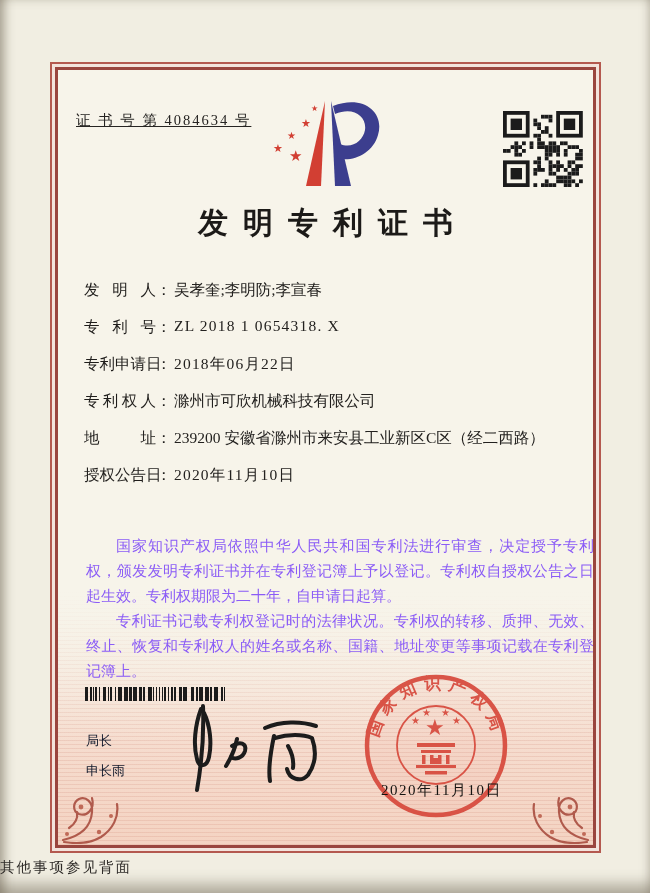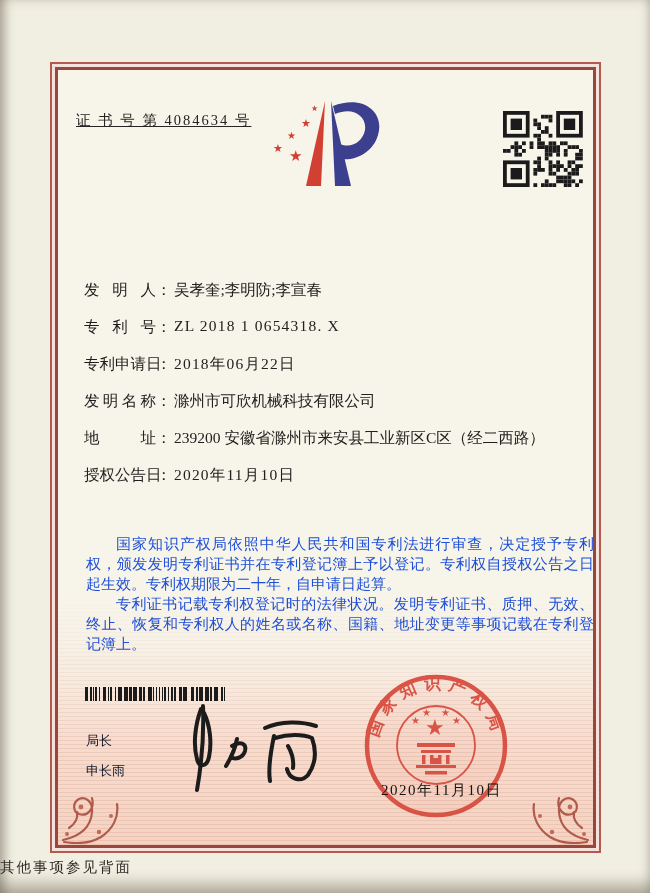--- a/index.html
+++ b/index.html
@@ -35,22 +35,22 @@
 
   .fields{position:absolute;left:26px;top:210px;width:500px;}
   .frow{position:relative;height:24px;margin-bottom:13px;font-size:15.5px;white-space:nowrap;}
   .flabel{display:inline-block;width:72px;text-align:justify;text-align-last:justify;vertical-align:top;color:#1f1d1b;}
   .flabel.wide{width:86px;}
   .fcolon{display:inline-block;width:14px;vertical-align:top;color:#1f1d1b;}
   .fvalue{margin-left:4px;color:#23211f;}
   .fvalue.num{letter-spacing:1.2px;}
   .fpair2{position:absolute;left:247px;top:0;}
 
-  .paras{position:absolute;left:28px;top:464px;width:508px;font-size:15px;line-height:20px;
-    color:#1d4ed8;text-align:justify;}
+  .paras{position:absolute;left:28px;top:464px;width:508px;font-size:15px;line-height:25px;
+    color:#8b5cf6;text-align:justify;}
   .paras p{margin:0;text-indent:2em;}
 
   .barcode{position:absolute;left:27px;top:617px;width:140px;height:14px;}
   .director{position:absolute;left:28px;top:656px;font-size:13px;line-height:30px;color:#0f172a;}
   .signature{position:absolute;left:115px;top:627px;width:160px;height:100px;}
   .seal{position:absolute;left:303px;top:601px;width:150px;height:150px;opacity:.92;mix-blend-mode:multiply;}
   .seal-date{position:absolute;left:323px;top:711px;font-size:15px;letter-spacing:1.5px;color:#151311;z-index:3;}
   .page-info{position:absolute;left:0;top:759px;width:100%;text-align:center;font-size:13.5px;color:#33302c;margin-top:28px;}
   .orn{position:absolute;bottom:1px;width:62px;height:72px;z-index:1;}
   .orn-left{left:1px;}
@@ -228,45 +228,46 @@
             <rect x="3.8" y="3.8" width="19" height="19" fill="#f7f4ea"></rect>
             <rect x="7.6" y="7.6" width="11.399999999999999" height="11.399999999999999" fill="#1b1b1b"></rect>
             <rect x="53.199999999999996" y="0" width="26.599999999999998" height="26.599999999999998" fill="#1b1b1b"></rect>
             <rect x="57" y="3.8" width="19" height="19" fill="#f7f4ea"></rect>
             <rect x="60.8" y="7.6" width="11.399999999999999" height="11.399999999999999" fill="#1b1b1b"></rect>
             <rect x="0" y="49.4" width="26.599999999999998" height="26.599999999999998" fill="#1b1b1b"></rect>
             <rect x="3.8" y="53.199999999999996" width="19" height="19" fill="#f7f4ea"></rect>
             <rect x="7.6" y="57" width="11.399999999999999" height="11.399999999999999" fill="#1b1b1b"></rect>
           </svg>
 
+        <div class="title">发明专利证书</div>
 
         <div class="fields">
           <div class="frow">
             <span class="flabel">发明人</span><span class="fcolon">：</span><span class="fvalue">吴孝奎;李明防;李宣春</span>
           </div>
           <div class="frow">
             <span class="flabel">专利号</span><span class="fcolon">：</span><span class="fvalue num">ZL 2018 1 0654318. X</span>
           </div>
           <div class="frow">
             <span class="flabel">专利申请日</span><span class="fcolon">：</span><span class="fvalue num">2018年06月22日</span>
           </div>
           <div class="frow">
-            <span class="flabel">发明名称</span><span class="fcolon">：</span><span class="fvalue">滁州市可欣机械科技有限公司</span>
+            <span class="flabel">专利权人</span><span class="fcolon">：</span><span class="fvalue">滁州市可欣机械科技有限公司</span>
           </div>
           <div class="frow">
             <span class="flabel">地址</span><span class="fcolon">：</span><span class="fvalue">239200 安徽省滁州市来安县工业新区C区（经二西路）</span>
           </div>
           <div class="frow">
             <span class="flabel">授权公告日</span><span class="fcolon">：</span><span class="fvalue num">2020年11月10日</span>
           </div>
         </div>
 
         <div class="paras">
           <p>国家知识产权局依照中华人民共和国专利法进行审查，决定授予专利权，颁发发明专利证书并在专利登记簿上予以登记。专利权自授权公告之日起生效。专利权期限为二十年，自申请日起算。</p>
-          <p>专利证书记载专利权登记时的法律状况。发明专利证书、质押、无效、终止、恢复和专利权人的姓名或名称、国籍、地址变更等事项记载在专利登记簿上。</p>
+          <p>专利证书记载专利权登记时的法律状况。专利权的转移、质押、无效、终止、恢复和专利权人的姓名或名称、国籍、地址变更等事项记载在专利登记簿上。</p>
         </div>
 
         <svg class="barcode" id="barcode-svg" viewBox="0 0 140 14" preserveAspectRatio="none">
             <rect x="0" y="0" width="3" height="14" fill="#1b1b1b"></rect>
             <rect x="5" y="0" width="2" height="14" fill="#1b1b1b"></rect>
             <rect x="8" y="0" width="1" height="14" fill="#1b1b1b"></rect>
             <rect x="10" y="0" width="2" height="14" fill="#1b1b1b"></rect>
             <rect x="14" y="0" width="1" height="14" fill="#1b1b1b"></rect>
             <rect x="18" y="0" width="3" height="14" fill="#1b1b1b"></rect>
             <rect x="23" y="0" width="1" height="14" fill="#1b1b1b"></rect>

